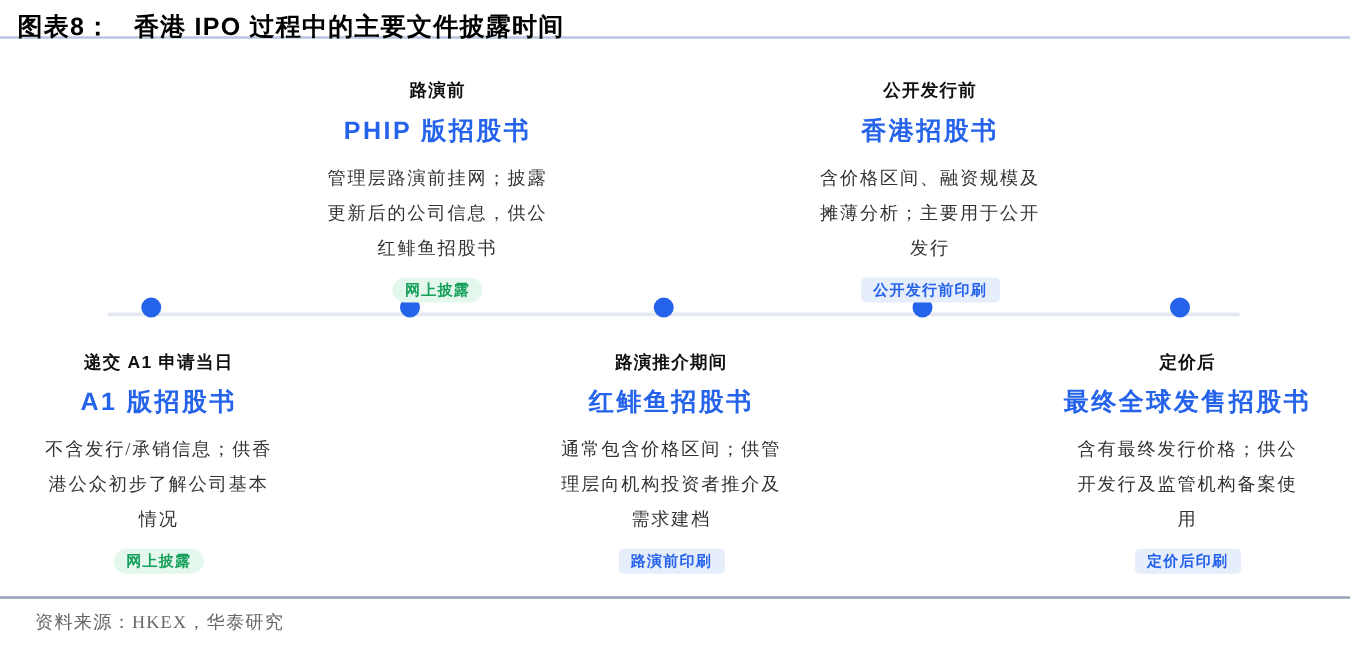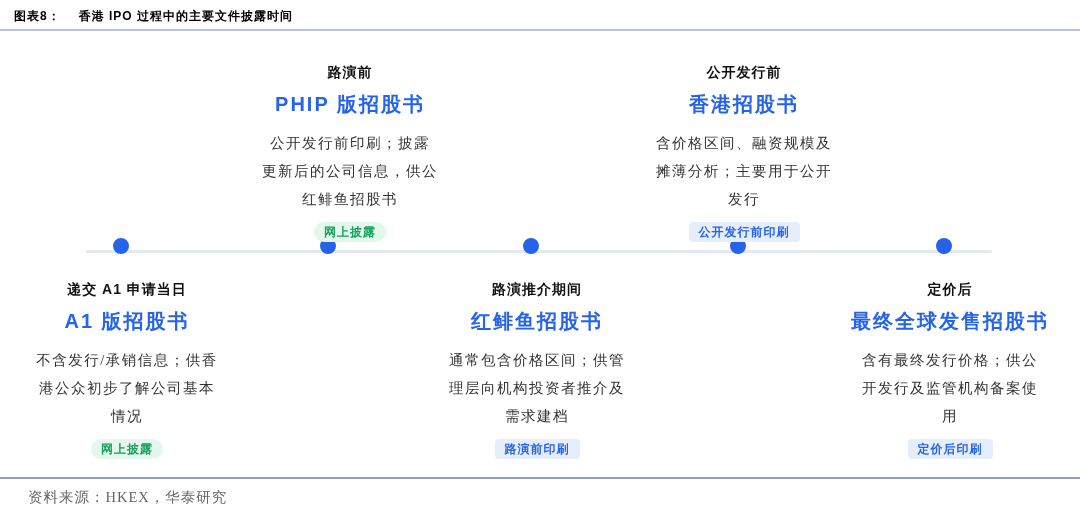--- a/index.html
+++ b/index.html
@@ -20,21 +20,21 @@
     position:relative;
     overflow:hidden;
   }
   .page{position:absolute;inset:0;}
 
   
   .fig-header{
     position:absolute;top:0;left:0;width:1080px;height:31px;
     border-bottom:2px solid var(--header-rule);
     padding:8px 0 16px 14px;
-    font-size:12px;font-weight:bold;color:#000;
+    font-size:20px;font-weight:bold;color:#000;
     letter-spacing:1px;
   }
   .fig-header .fig-title{margin-left:18px;}
 
   
   .canvas{position:absolute;top:31px;left:0;width:1080px;height:446px;}
 
   .track{
     position:absolute;top:219px;left:86px;width:906px;height:3px;
     background:var(--track);border-radius:2px;
@@ -109,21 +109,21 @@
         <div>港公众初步了解公司基本</div>
         <div>情况</div>
       </div>
       <span class="badge green">网上披露</span>
     </section>
 
     <section class="event above e1">
       <div class="stage">路演前</div>
       <div class="doc">PHIP 版招股书</div>
       <div class="desc">
-        <div>公开发行前印刷；披露</div>
+        <div>管理层路演前挂网；披露</div>
         <div>更新后的公司信息，供公</div>
         <div>红鲱鱼招股书</div>
       </div>
       <span class="badge green">网上披露</span>
     </section>
 
     <section class="event below e2">
       <div class="stage">路演推介期间</div>
       <div class="doc">红鲱鱼招股书</div>
       <div class="desc">

